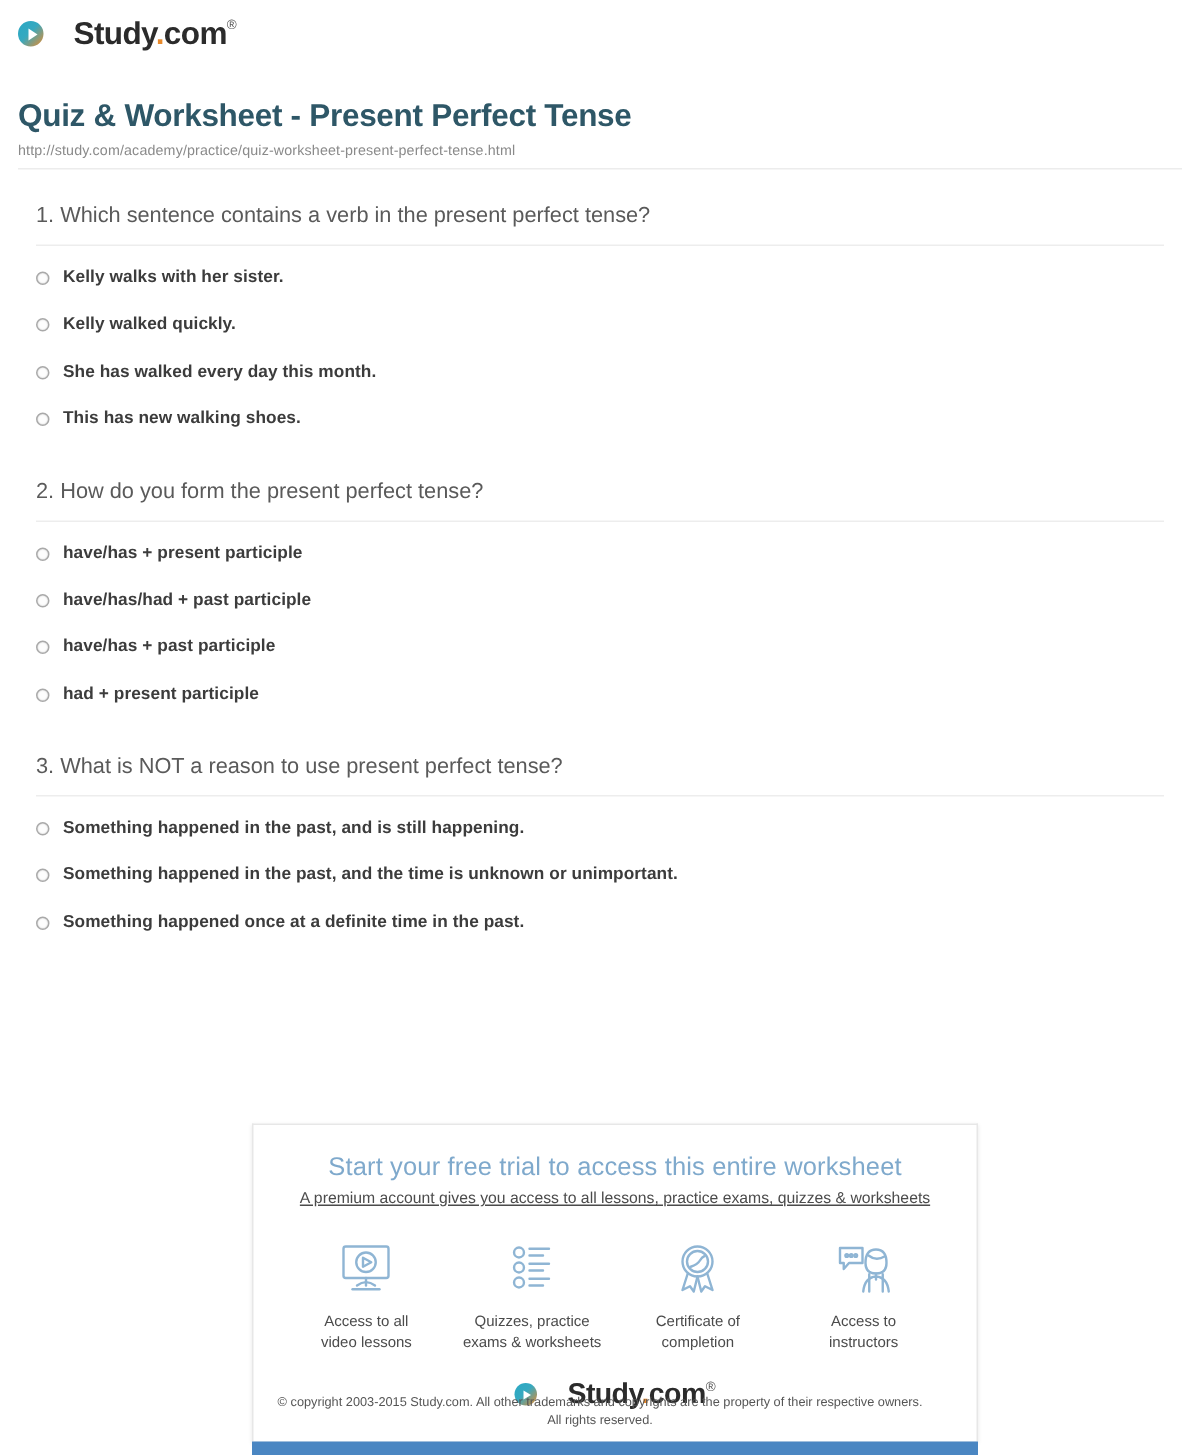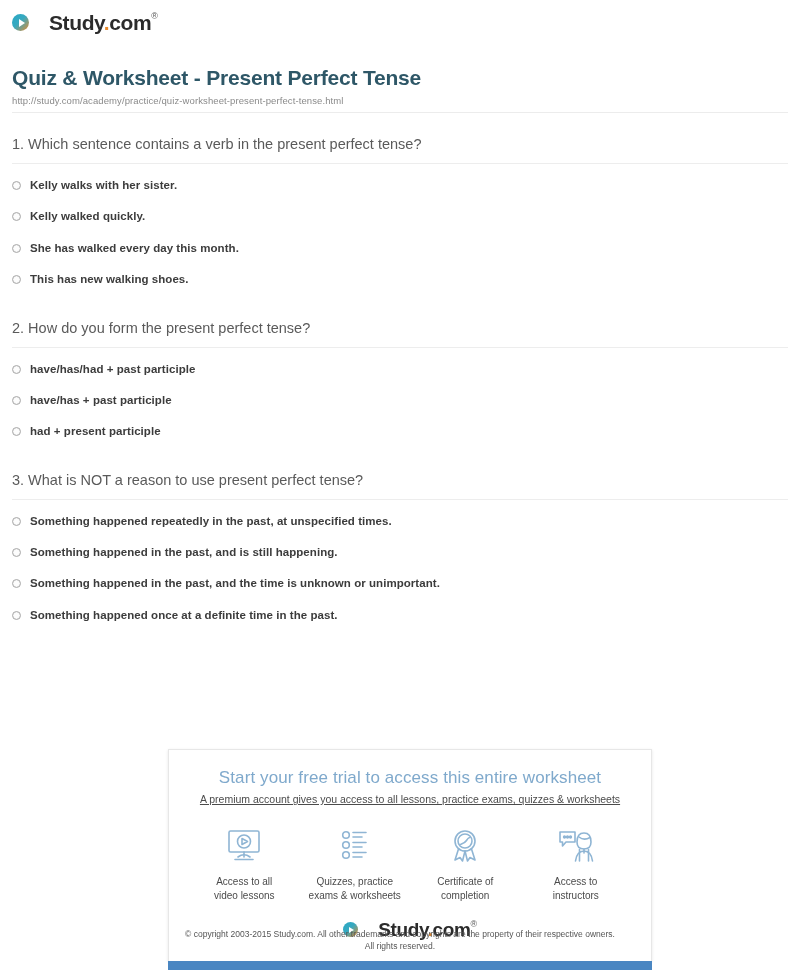--- a/index.html
+++ b/index.html
@@ -47,21 +47,21 @@
     margin: 33px 0 0 0;
     font-size: 21px; font-weight: bold;
     color: #2e5767; letter-spacing: -0.2px;
   }
   .doc-url {
     margin: 5px 0 0 0;
     font-size: 9.5px; color: #8a8a8a; letter-spacing: 0.1px;
   }
 
   
-  .quiz { padding: 0 12px; margin-top: 30px; }
+  .quiz { padding: 0 24px; margin-top: 30px; }
   .question-block { margin-bottom: 0; }
   .question-text {
     font-size: 14.5px; color: #5a5a5a; font-weight: normal;
     padding-bottom: 11px; margin: 0;
   }
   .question-rule { height: 1px; background: #ededed; width: 100%; }
   .options { margin: 14px 0 0 0; padding: 0; list-style: none; }
   .option {
     display: flex; align-items: flex-start; gap: 9px;
     margin-bottom: 17px;
@@ -170,43 +170,43 @@
   </div>
 
   <div class="q-gap"></div>
 
   <div class="question-block">
     <p class="question-text">2. How do you form the present perfect tense?</p>
     <div class="question-rule"></div>
     <ul class="options">
       <li class="option">
         <span class="radio"></span>
+        <span class="option-label">have/has + present participle</span>
+      </li>
+      <li class="option">
+        <span class="radio"></span>
         <span class="option-label">have/has/had + past participle</span>
       </li>
       <li class="option">
         <span class="radio"></span>
         <span class="option-label">have/has + past participle</span>
       </li>
       <li class="option">
         <span class="radio"></span>
         <span class="option-label">had + present participle</span>
       </li>
     </ul>
   </div>
 
   <div class="q-gap"></div>
 
   <div class="question-block">
     <p class="question-text">3. What is NOT a reason to use present perfect tense?</p>
     <div class="question-rule"></div>
     <ul class="options">
-      <li class="option">
-        <span class="radio"></span>
-        <span class="option-label">Something happened repeatedly in the past, at unspecified times.</span>
-      </li>
       <li class="option">
         <span class="radio"></span>
         <span class="option-label">Something happened in the past, and is still happening.</span>
       </li>
       <li class="option">
         <span class="radio"></span>
         <span class="option-label">Something happened in the past, and the time is unknown or unimportant.</span>
       </li>
       <li class="option">
         <span class="radio"></span>

